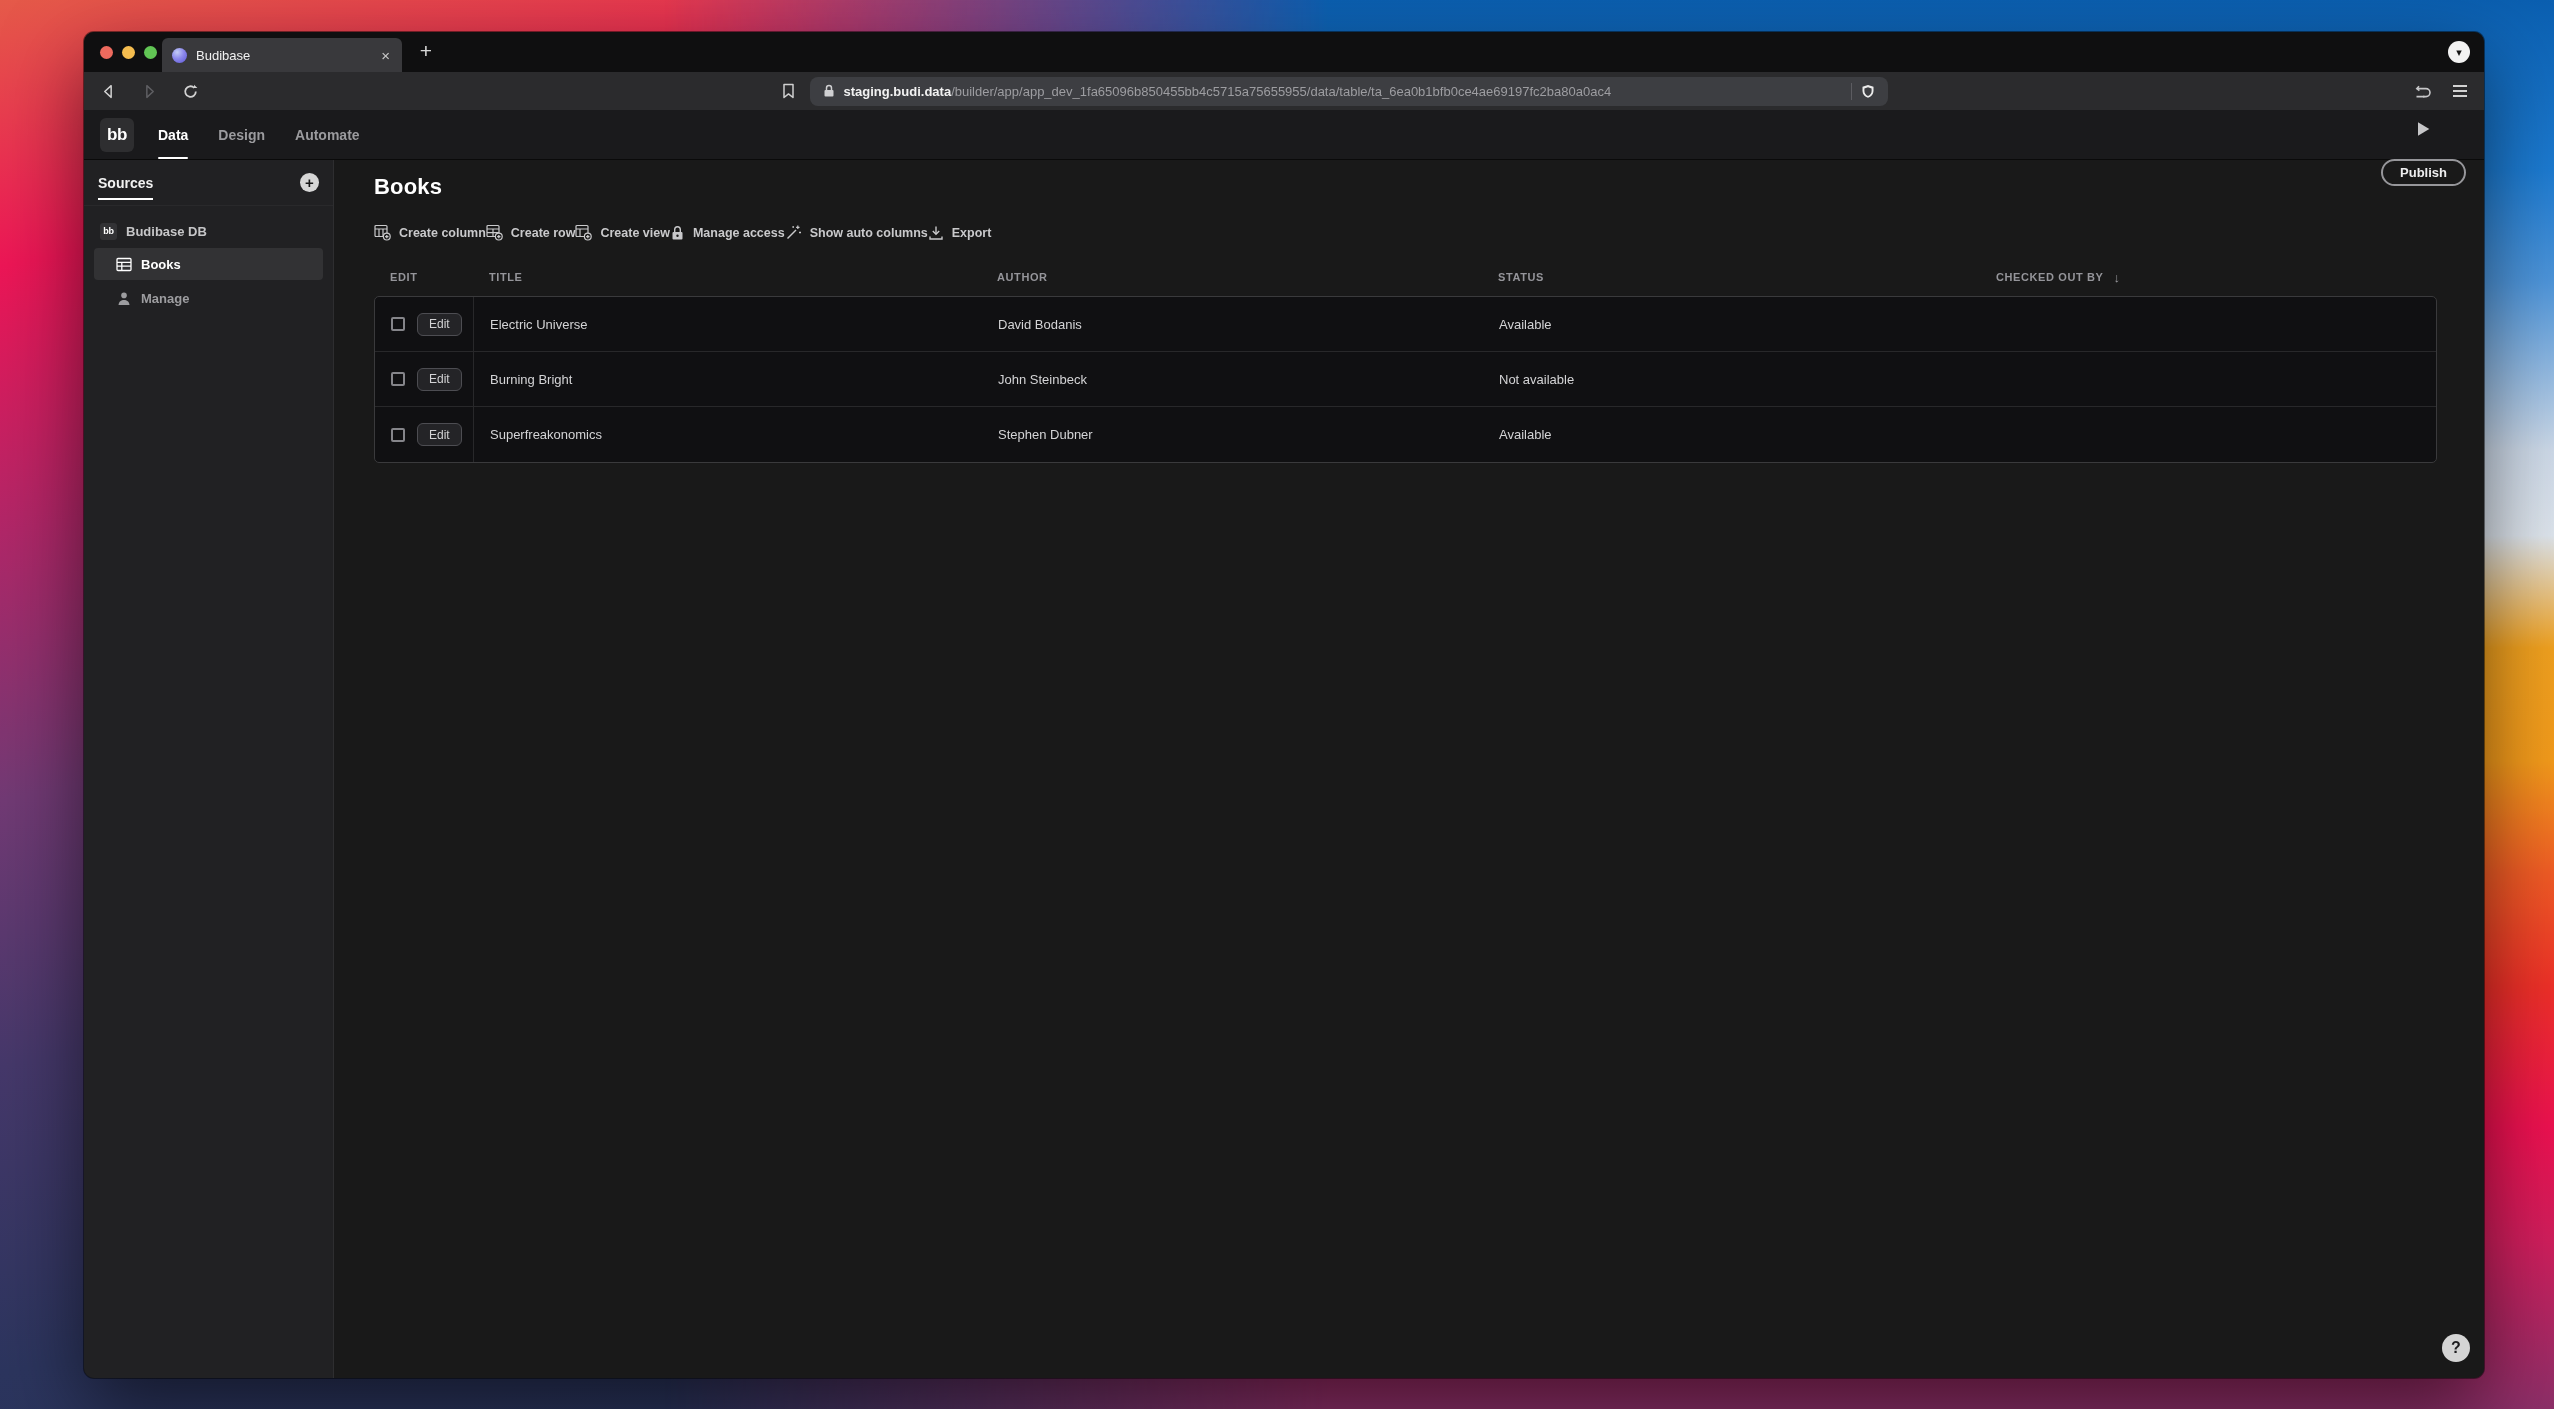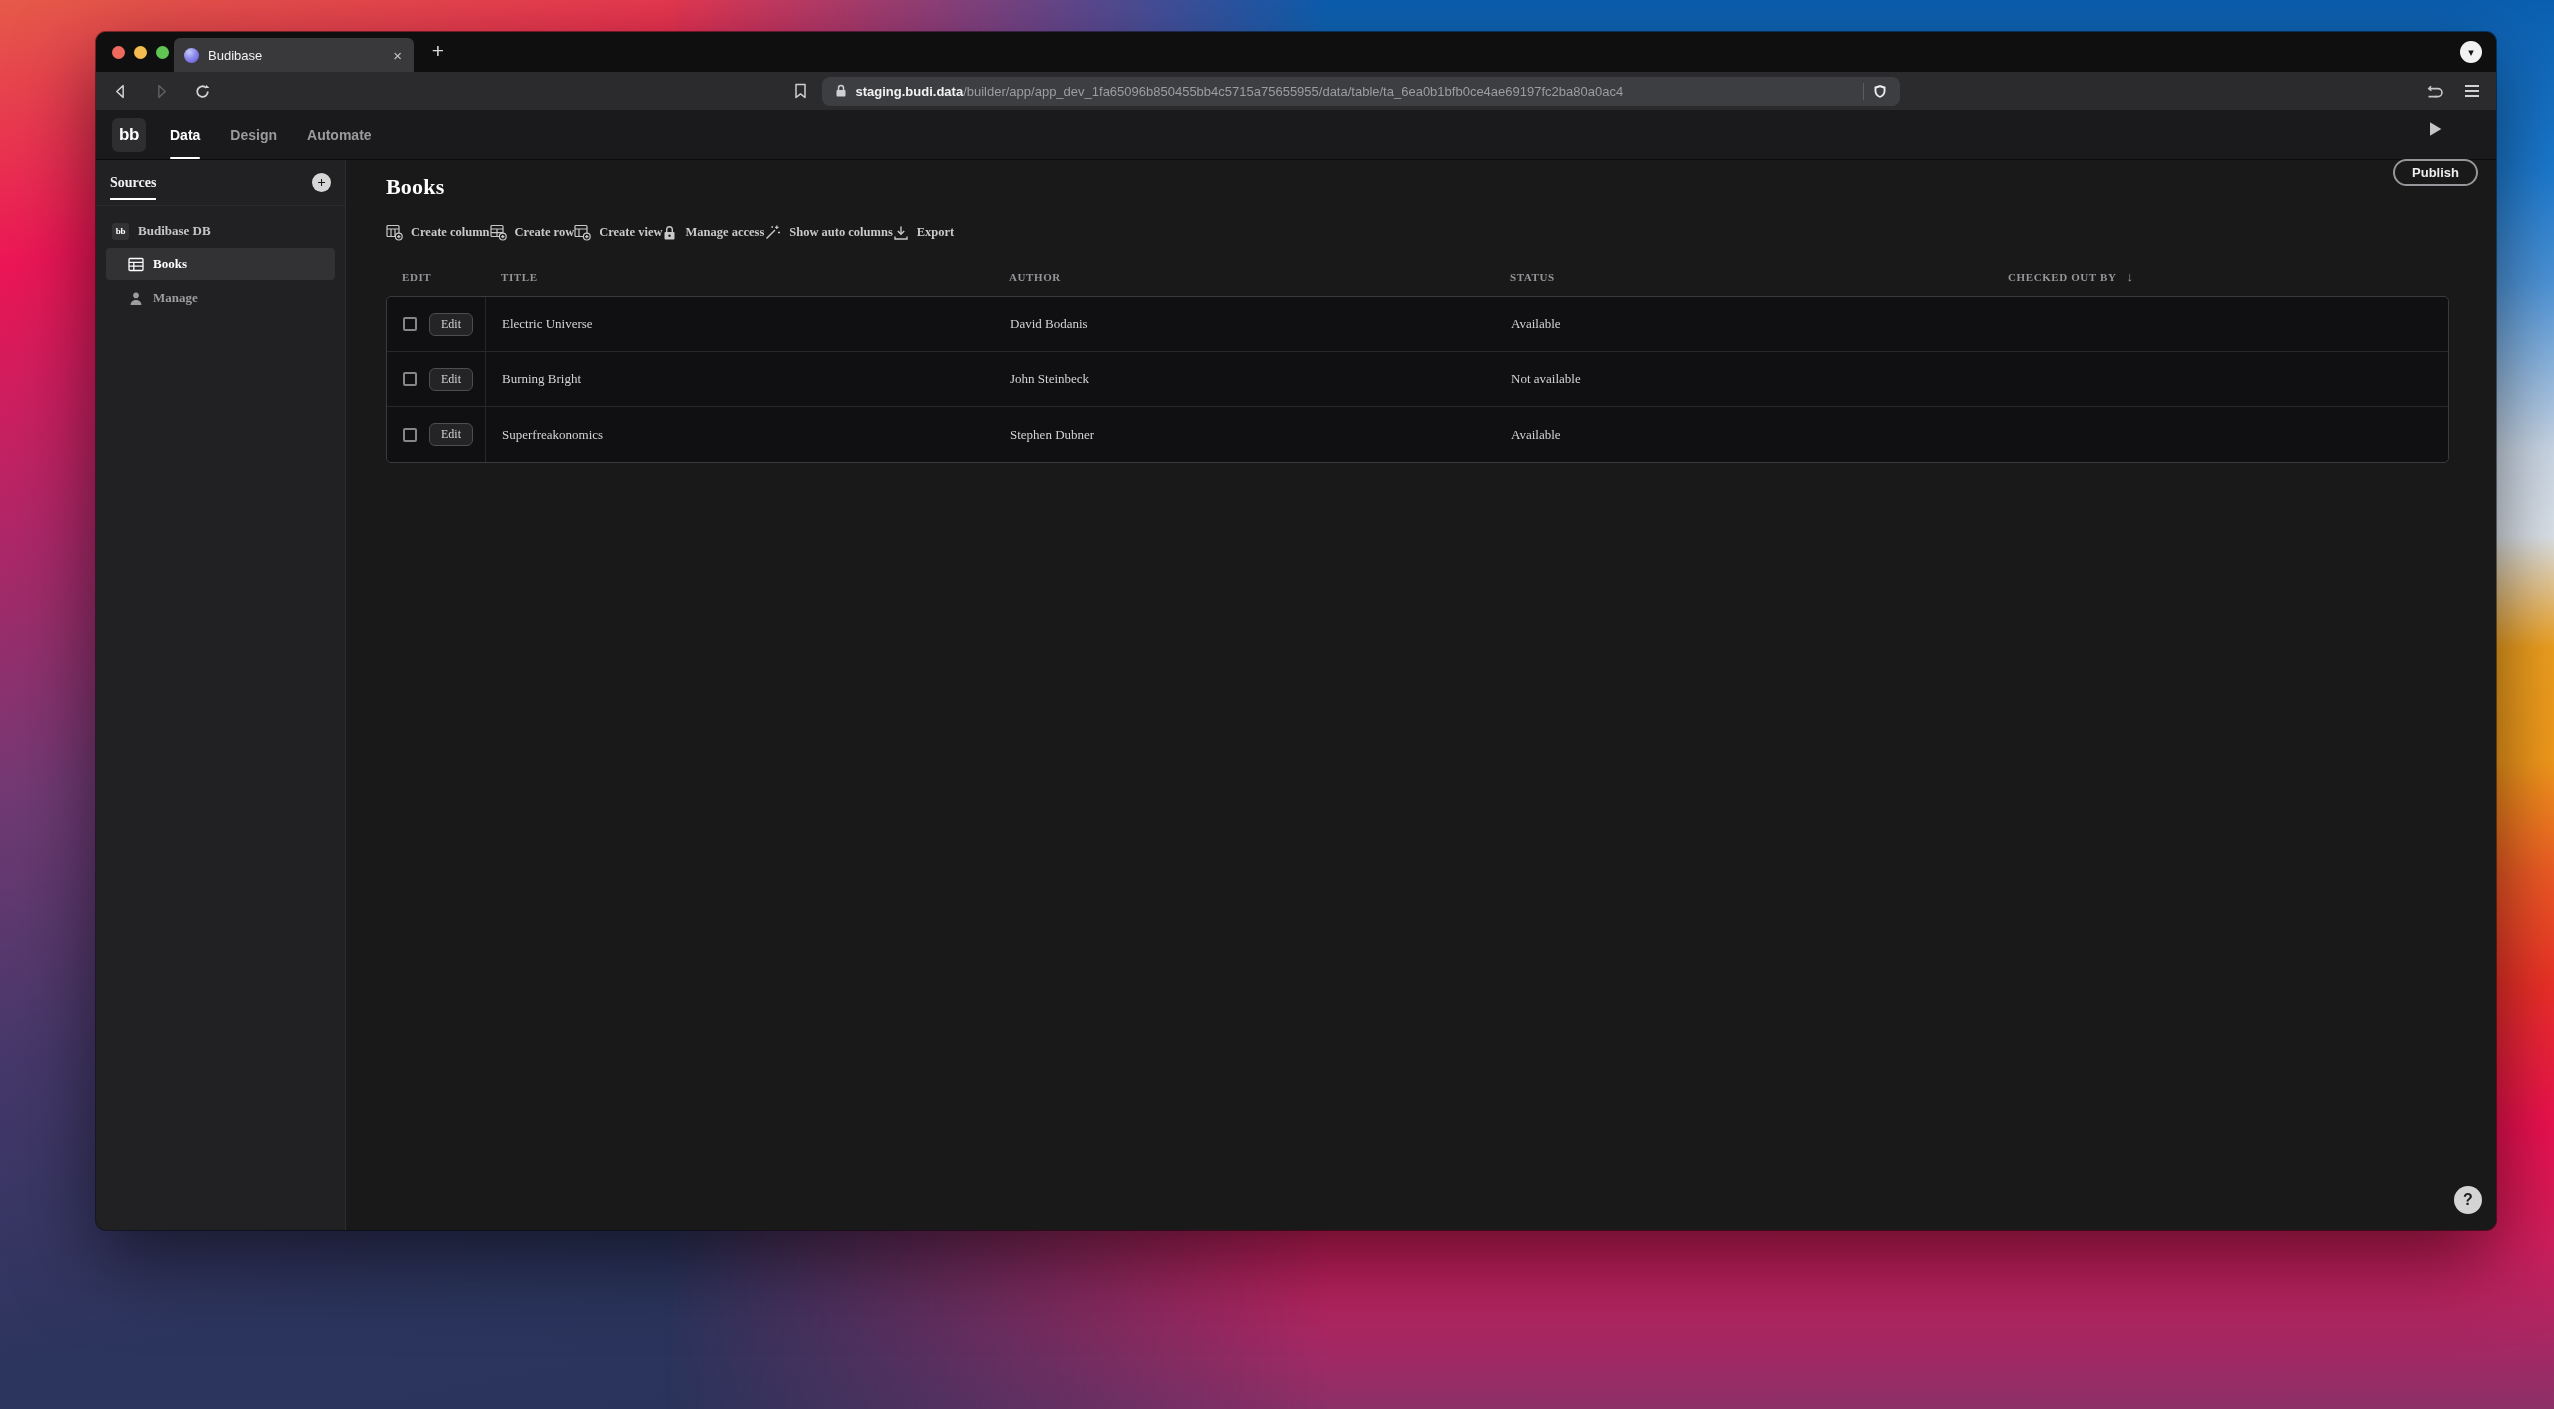--- a/index.html
+++ b/index.html
@@ -10,21 +10,21 @@
     position:relative;
   }
   .wall-right {
     position:absolute; inset:0;
     background:linear-gradient(to bottom,#0b5fb0 0%,#1c7ad0 12%,#4e95da 20%,#cdd9e8 32%,#dde4ec 38%,#efa01f 46%,#f29a1b 54%,#ef5b25 62%,#ed3028 70%,#ec1150 80%,#d01e5c 88%,#8c2f68 100%);
     -webkit-mask-image:linear-gradient(to right,transparent 26%,#000 52%);
     mask-image:linear-gradient(to right,transparent 26%,#000 52%);
   }
   
   .window {
-    position:absolute; left:96px; top:32px; width:2400px; height:1198px;
+    position:absolute; left:84px; top:32px; width:2400px; height:1346px;
     border-radius:10px; overflow:hidden; background:#191919;
     box-shadow:0 30px 80px rgba(0,0,0,.55), 0 0 0 1px rgba(0,0,0,.45);
     display:flex; flex-direction:column;
   }
   
   .tabstrip { height:40px; background:#0f0f10; position:relative; flex:none; display:flex; align-items:center; }
   .traffic-lights { display:flex; gap:9px; margin-left:16px; }
   .traffic-lights span { width:13px; height:13px; border-radius:50%; display:block; }
   .tab {
     position:absolute; left:78px; top:6px; width:240px; height:34px;
@@ -60,21 +60,21 @@
   .logo-tile { width:34px; height:34px; border-radius:6px; background:#2e2e30; color:#fff;
     font-weight:800; font-size:17px; display:flex; align-items:center; justify-content:center; letter-spacing:-.5px; }
   .nav-tabs { display:flex; gap:30px; margin-left:24px; }
   .nav-tab { font-size:14px; font-weight:bold; color:#9b9b9e; position:relative; padding:4px 0; cursor:default; }
   .nav-tab.active { color:#fff; }
   .nav-tab.active::after { content:""; position:absolute; left:0; right:0; bottom:-12px; height:2px; background:#fff; border-radius:1px; }
   .hdr-right { margin-left:auto; display:flex; align-items:center; gap:22px; color:#c6c6c8;flex-direction:column; }
   .publish-btn { height:27px; padding:0 17px; border-radius:14px; border:2px solid #96969a;
     background:transparent; color:#ededee; font-size:13px; font-weight:bold; display:flex; align-items:center; font-family:inherit; }
   
-  .app-body { flex:1; display:flex; min-height:0;font-family:Liberation Serif, serif; }
+  .app-body { flex:1; display:flex; min-height:0; }
   .sidebar { width:250px; flex:none; background:#212123; border-right:1px solid #2e2e30; display:flex; flex-direction:column; }
   .sources-row { height:46px; flex:none; display:flex; align-items:center; padding:0 14px; border-bottom:1px solid #29292b; }
   .sources-title { font-size:14px; font-weight:bold; color:#f2f2f2; position:relative; }
   .sources-title::after { content:""; position:absolute; left:0; right:0; bottom:-9px; height:2px; background:#fff; }
   .add-btn { margin-left:auto; width:19px; height:19px; border-radius:50%; background:#d6d6d6; color:#161616;
     font-size:15px; font-weight:bold; display:flex; align-items:center; justify-content:center; line-height:1; padding-bottom:1px; }
   .tree { padding:10px 10px; display:flex; flex-direction:column; gap:2px; }
   .ds-row { height:30px; display:flex; align-items:center; gap:9px; padding:0 6px; }
   .bb-mini { width:17px; height:17px; border-radius:3px; background:#323235; color:#fff; font-weight:800;
     font-size:9px; display:flex; align-items:center; justify-content:center; letter-spacing:-.3px; flex:none; }

